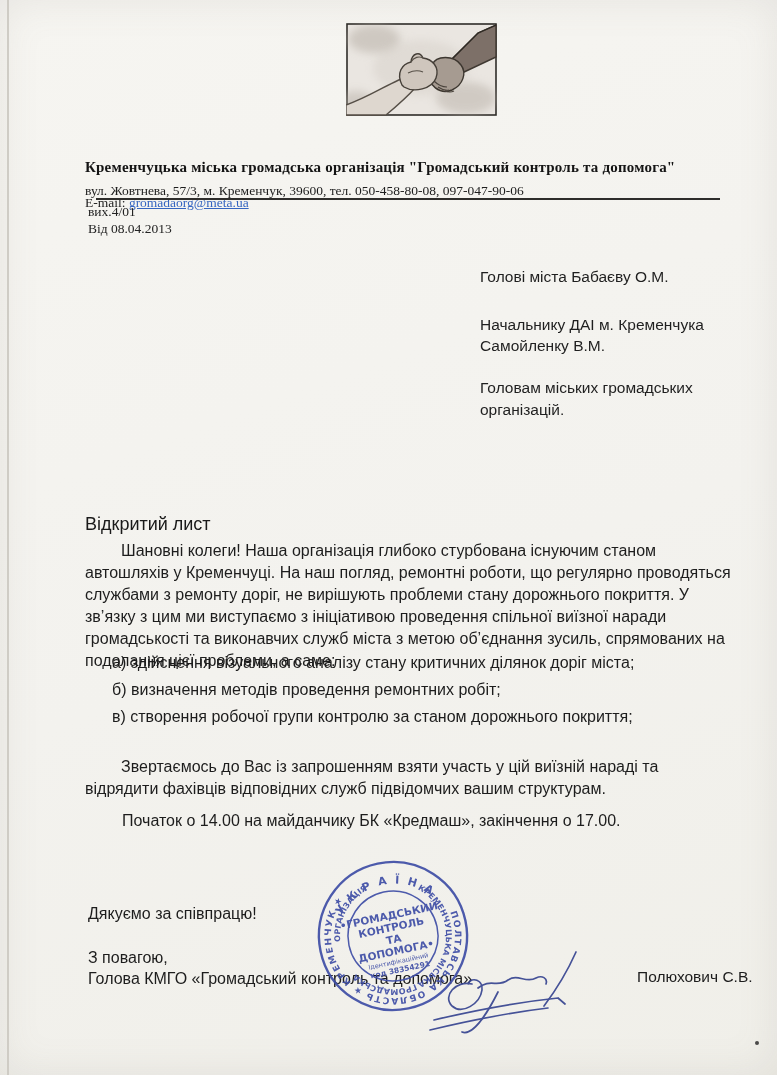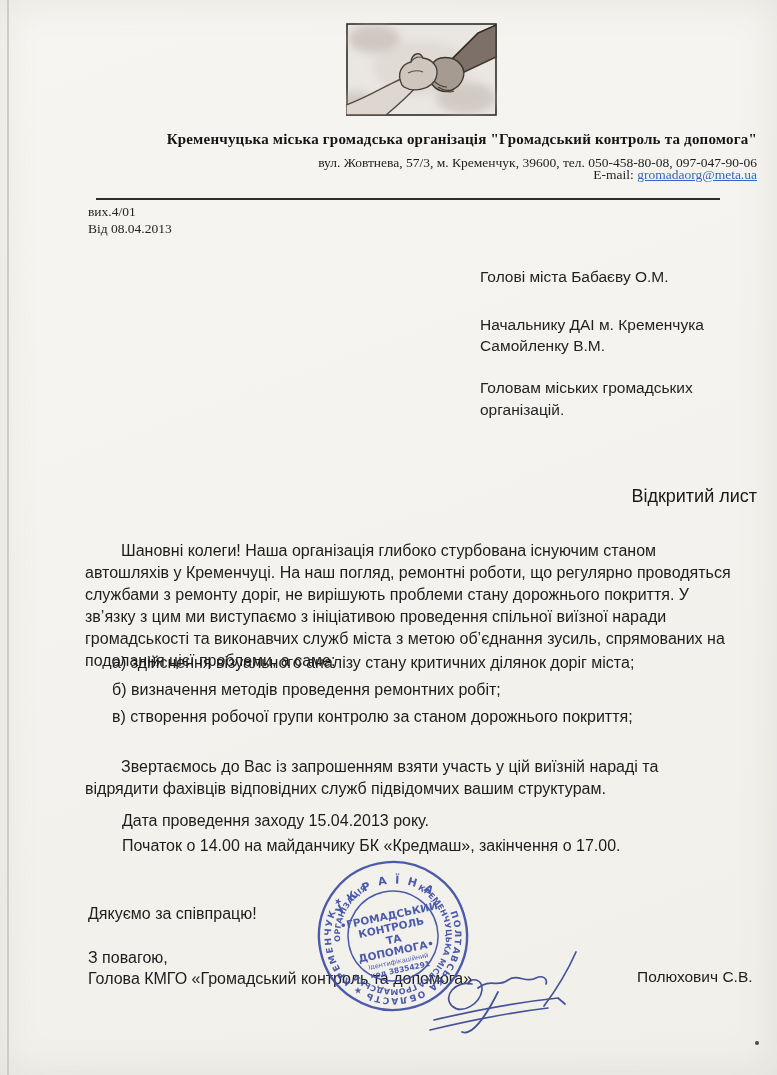--- a/index.html
+++ b/index.html
@@ -3,21 +3,21 @@
 <meta charset="utf-8">
 <style>
   html,body{margin:0;padding:0;background:#e8e6e1;}
   .page{position:relative;width:777px;height:1075px;margin:0 auto;overflow:hidden;
         background:linear-gradient(160deg,#f6f5f1 0%,#f3f2ee 55%,#f0efe9 100%);
         font-family:"Liberation Sans",sans-serif;color:#1d1d1d;
         box-shadow:inset 0 0 40px rgba(120,115,105,.12);}
   .scan-edge{position:absolute;left:7px;top:0;width:2px;height:100%;background:#cfccc5;}
   .scan-dot{position:absolute;left:755px;top:1041px;width:4px;height:4px;border-radius:50%;background:#4a4a48;}
   .serif{font-family:"Liberation Serif","DejaVu Serif",serif;}
-  .center-band{position:absolute;left:85px;right:20px;text-align:right;}
+  .center-band{position:absolute;left:85px;right:20px;text-align:left;margin-top:28px;}
   .org{top:131px;font-weight:bold;font-size:15px;letter-spacing:.2px;color:#141414;}
   .addr{top:155px;font-size:13.5px;font-family:Liberation Serif, serif;}
   .email-line{top:167px;font-size:13.5px;}
   .email-link{color:#3565c1;text-decoration:underline;cursor:pointer;}
   .rule{position:absolute;left:96px;top:198px;width:624px;height:2px;background:#2e2d2b;}
   .ref{position:absolute;left:88px;top:203px;font-size:13.5px;line-height:17px;color:#232323;}
   .recipients{position:absolute;left:480px;top:266px;font-size:15.5px;line-height:21px;white-space:nowrap;color:#1f1f1f;}
   .recipients .r0{margin-bottom:27px;}
   .recipients .r2{margin-bottom:21px;}
   .recipients .r3{margin-bottom:1px;}
@@ -95,21 +95,20 @@
 
   <div class="list">
     <div>а) здійснення візуального аналізу стану критичних ділянок доріг міста;</div>
     <div>б) визначення методів проведення ремонтних робіт;</div>
     <div>в) створення робочої групи контролю за станом дорожнього покриття;</div>
   </div>
 
   <div class="p2">Звертаємось до Вас із запрошенням взяти участь у цій виїзній нараді та відрядити фахівців відповідних служб підвідомчих вашим структурам.</div>
 
   <div class="dates">
-    <div>Дата проведення заходу 15.04.2013 року.</div>
     <div>Початок о 14.00 на майданчику БК «Кредмаш», закінчення о 17.00.</div>
   </div>
 
   <div class="thanks">Дякуємо за співпрацю!</div>
 
   <div class="closing">
     <div>З повагою,</div>
     <div>Голова КМГО «Громадський контроль та допомога»</div>
   </div>
 

